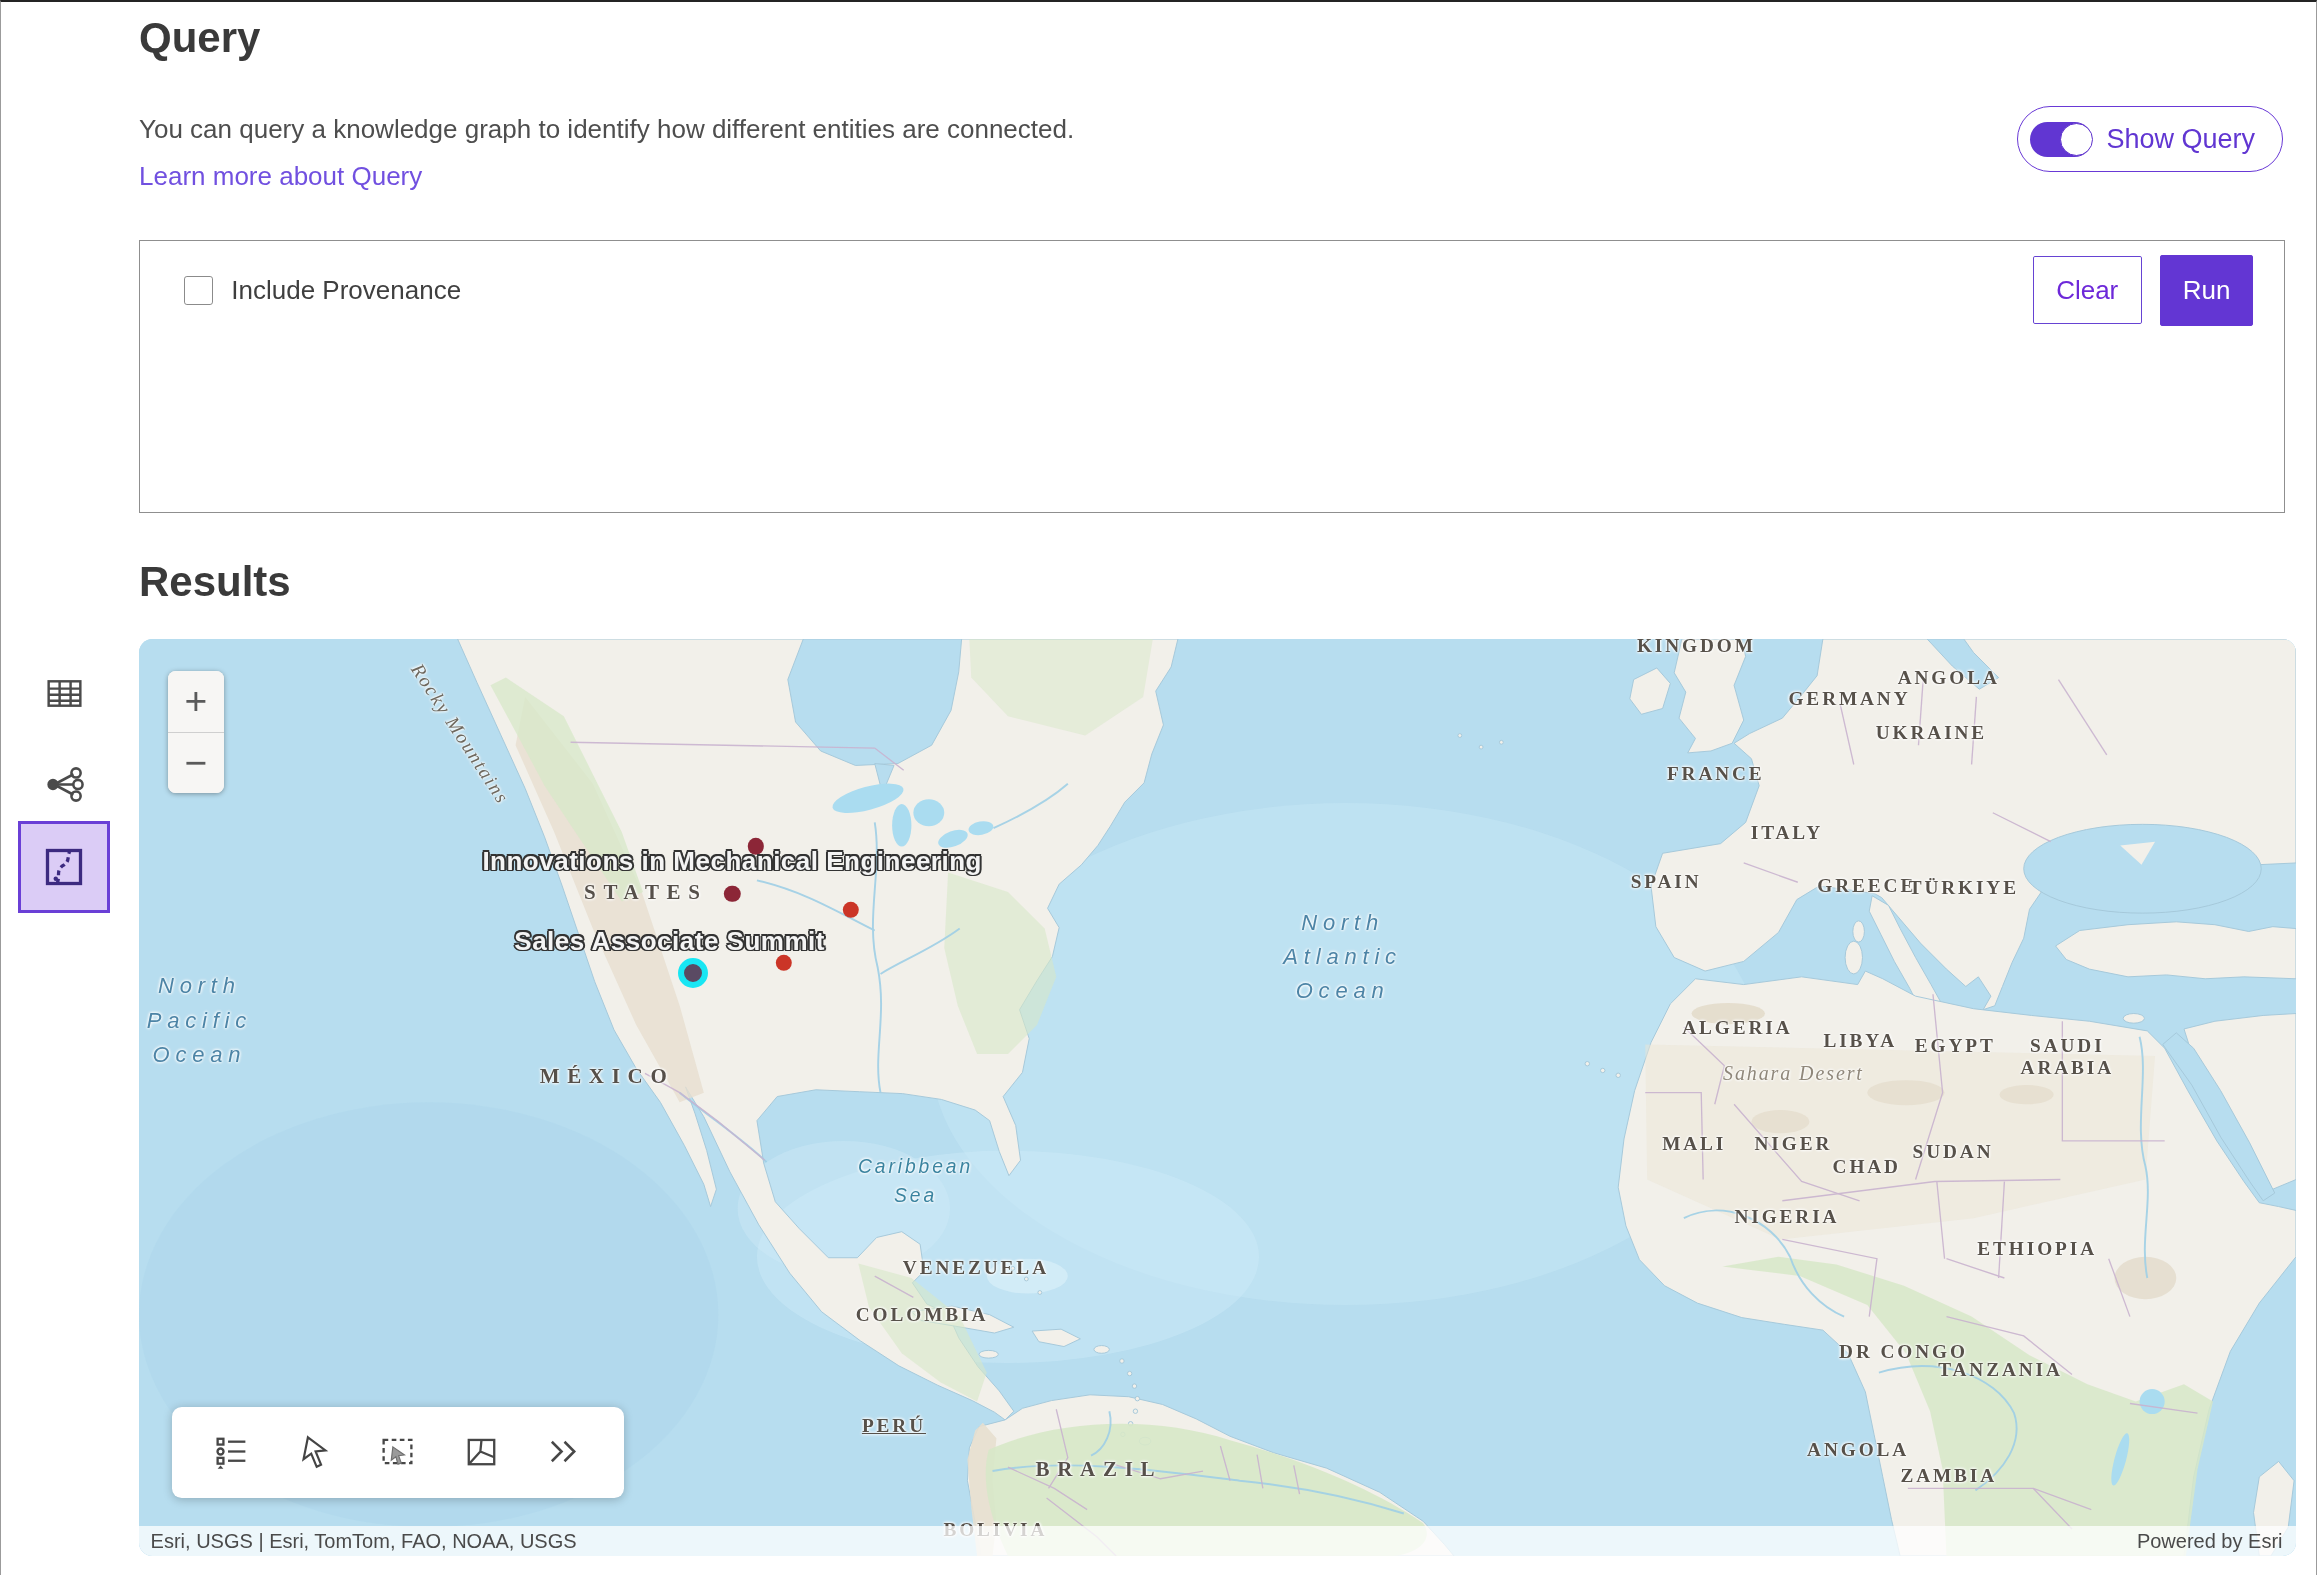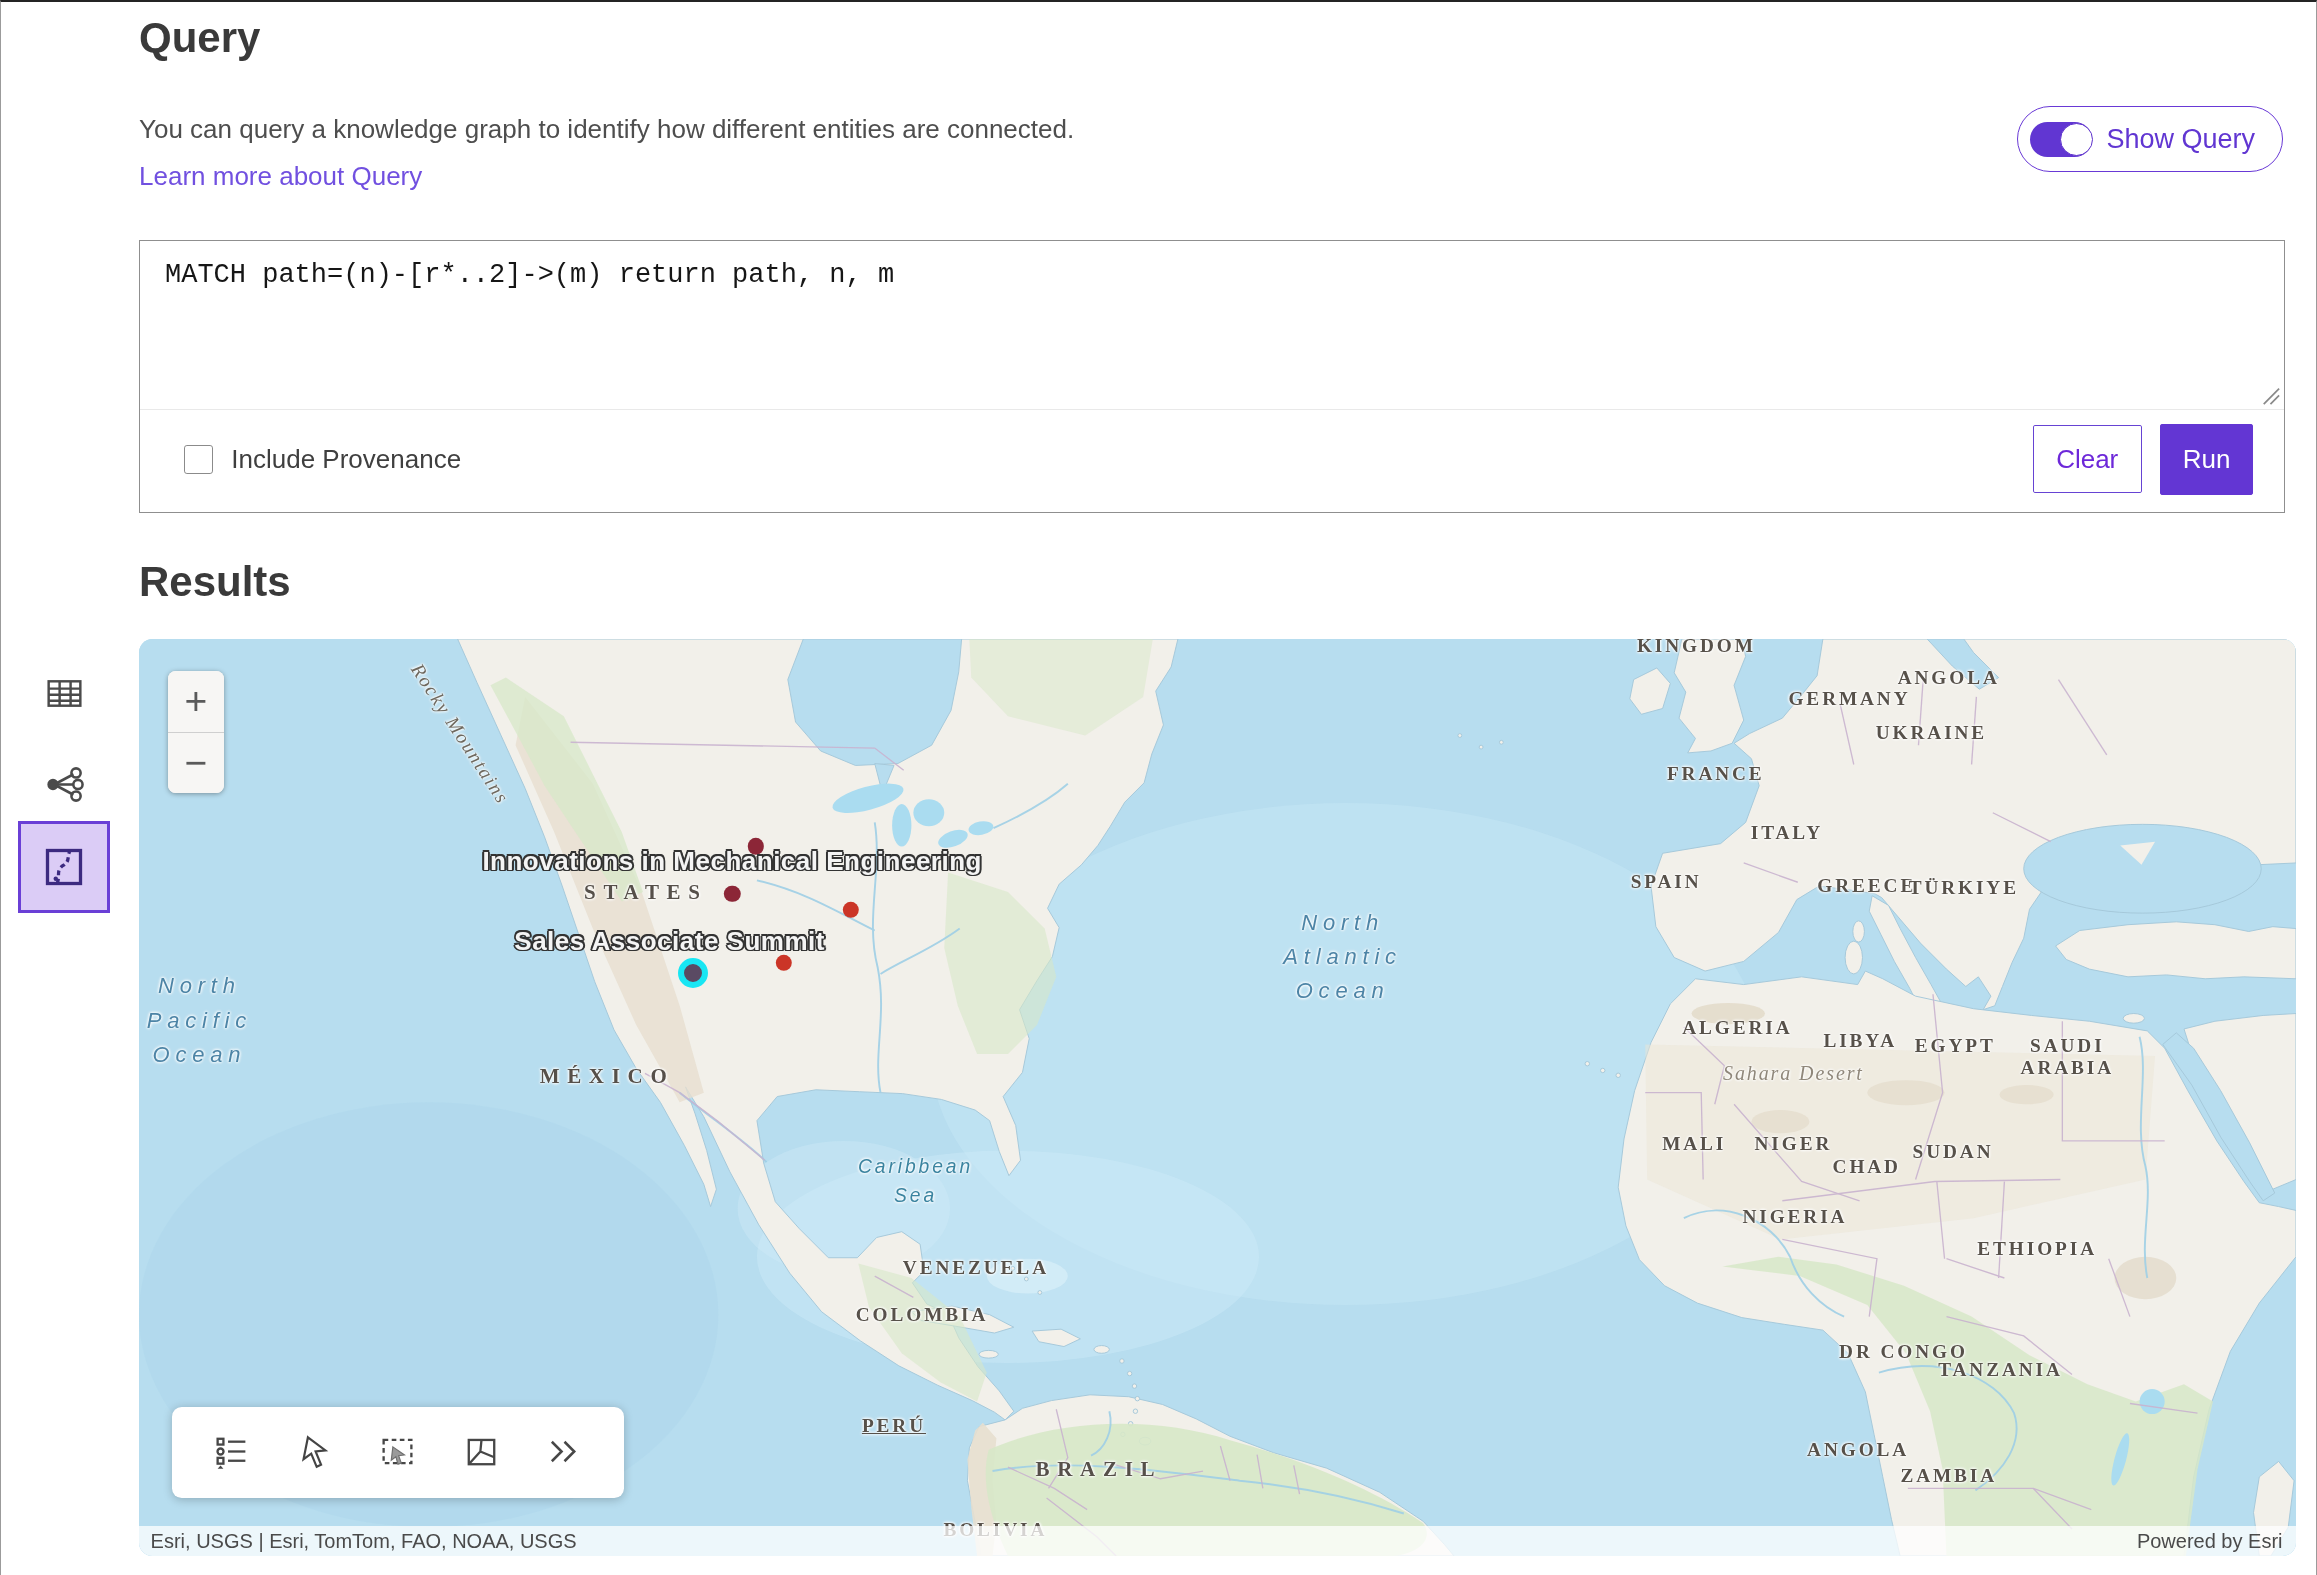--- a/index.html
+++ b/index.html
@@ -91,26 +91,20 @@
   <a class="learn-link">Learn more about Query</a>
 
   <div class="show-query-pill">
     <span class="switch">
         <span class="knob"></span>
       </span>
     <span>Show Query</span>
   </div>
 
   <div class="query-box">
-    <div class="code-area">
-      <span>MATCH path=(n)-[r*..2]-&gt;(m) return path, n, m</span>
-      <svg class="resize-handle" width="25" height="25" viewBox="0 0 26 26">
-        <path d="M7,23 L23,7 M14,23 L23,14" stroke="#8a8a8a" stroke-width="1.8" fill="none"></path>
-      </svg>
-    </div>
     <div class="controls-row">
       <span class="checkbox"></span>
       <span class="cb-label">Include Provenance</span>
       <span class="controls-spacer"></span>
       <button class="btn btn-outline">Clear</button>
       <button class="btn btn-solid">Run</button>
     </div>
   </div>
 
   <h2 class="results-title">Results</h2>
@@ -330,21 +324,21 @@
         </div>
         <div class="geo-label country" style="left: 76.7%; top: 55.1%;">
           <div>NIGER</div>
         </div>
         <div class="geo-label country" style="left: 80.1%; top: 57.6%;">
           <div>CHAD</div>
         </div>
         <div class="geo-label country" style="left: 84.1%; top: 55.9%;">
           <div>SUDAN</div>
         </div>
-        <div class="geo-label country" style="left: 76.4%; top: 63%; margin-left: 8px;">
+        <div class="geo-label country" style="left: 76.4%; top: 63%;">
           <div>NIGERIA</div>
         </div>
         <div class="geo-label country" style="left: 88%; top: 66.5%;">
           <div>ETHIOPIA</div>
         </div>
         <div class="geo-label country" style="left: 81.8%; top: 77.7%;">
           <div>DR CONGO</div>
         </div>
         <div class="geo-label country" style="left: 86.3%; top: 79.7%;">
           <div>TANZANIA</div>

